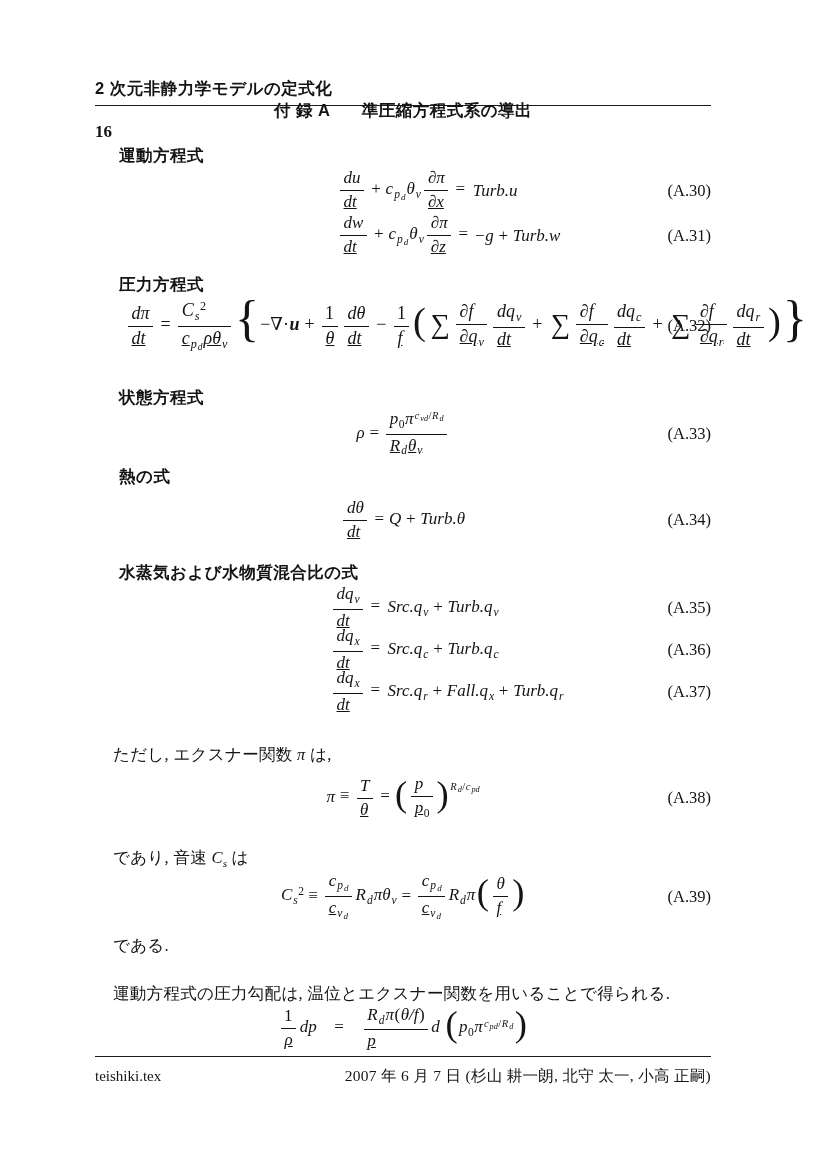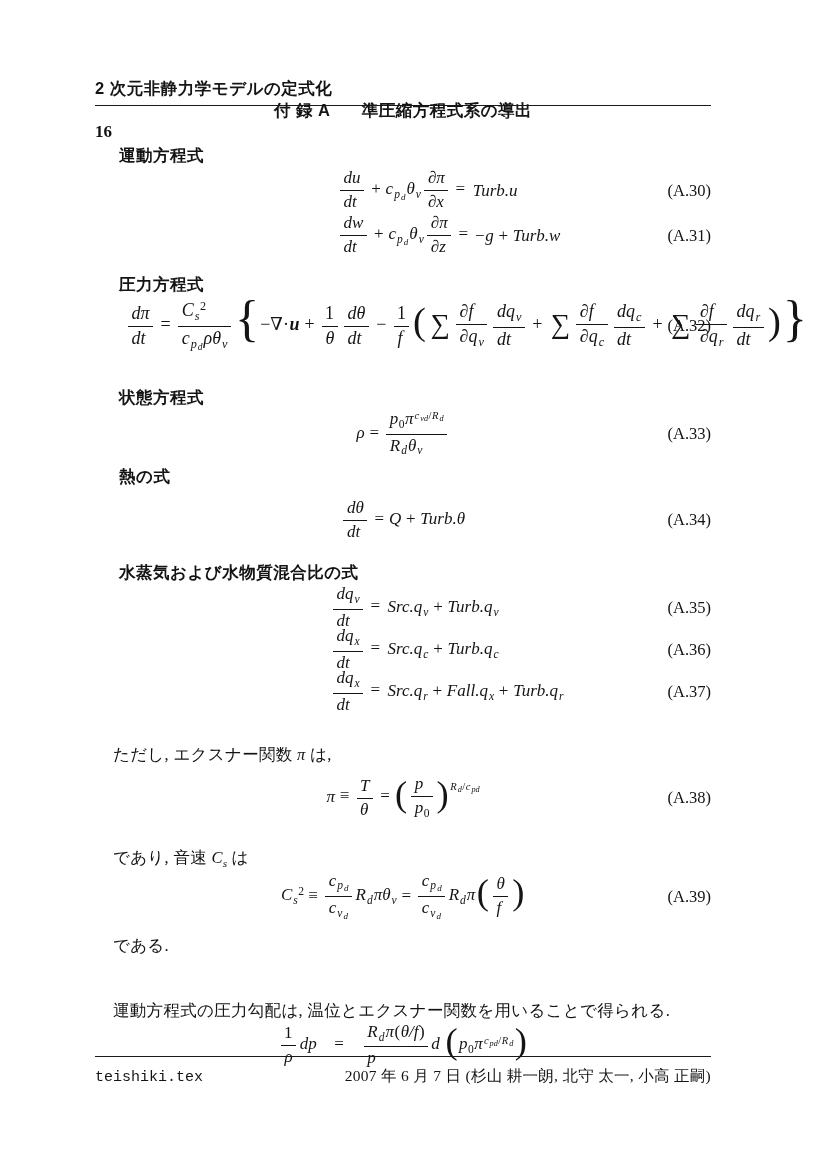--- a/index.html
+++ b/index.html
@@ -34,36 +34,36 @@
   .g2{padding-left:235px;}
   .eq32{padding-left:30px;font-size:15.5px;}
   .rhs{margin-left:7px;}
 
   
   .math{font-family:"Liberation Serif","DejaVu Serif",serif;font-size:17px;white-space:nowrap;}
   .eq32 .math{font-size:18px;}
   .math i{font-style:italic;padding:0 0.5px;}
   .fr{display:inline-block;vertical-align:middle;margin:0 3px;line-height:1.1;}
   .nu{display:block;padding:1px 3px 2px;border-bottom:1px solid #141414;}
-  .de{display:block;padding:2px 3px 1px;}
+  .de{display:block;padding:2px 3px 1px;text-decoration:underline;}
   .sb{font-size:68%;vertical-align:-0.32em;letter-spacing:0;}
   .sb2{font-size:78%;vertical-align:-0.22em;}
   .sp{font-size:68%;vertical-align:0.55em;}
   .spx{font-size:62%;vertical-align:0.5em;}
   .sph{font-size:62%;vertical-align:1.15em;}
   .sum{font-size:150%;line-height:0;vertical-align:-0.1em;margin:0 3px 0 4px;}
   .bd{line-height:0;font-weight:300;padding:0 1px;}
   .b2{font-size:215%;vertical-align:-0.1em;}
   .b3{font-size:280%;vertical-align:-0.1em;}
   .wsp{display:inline-block;margin:0 17px;}
 
   
   .pgfoot{position:absolute;left:95px;top:1056px;width:616px;border-top:1.5px solid #1a1a1a;
           padding-top:9px;display:flex;justify-content:space-between;align-items:baseline;}
-  .pgfoot .ffile{font-family:Liberation Mono, monospace;font-size:15px;}
+  .pgfoot .ffile{font-family:Liberation Serif, serif;font-size:15px;}
   .pgfoot .fdate{font-size:15.5px;letter-spacing:0.3px;}
 </style>
 </head>
 <body>
 
 <div class="page">
   <div class="textblock">
 
     <div class="pghead">
       <span class="htitle">2 次元非静力学モデルの定式化</span>
@@ -135,21 +135,21 @@
 
     <div class="para" style="margin-top:17px">であり, 音速 <i>C</i><span class="sb"><i>s</i></span> は</div>
 
     <div class="eqrow" style="height:44px">
       <span class="math"><i>C</i><span class="sb"><i>s</i></span><span class="sp">2</span> ≡ <span class="fr"><span class="nu"><i>c</i><span class="sb"><i>p</i><span class="sb2"><i>d</i></span></span></span><span class="de"><i>c</i><span class="sb"><i>v</i><span class="sb2"><i>d</i></span></span></span></span><i>R</i><span class="sb"><i>d</i></span><i>πθ</i><span class="sb"><i>v</i></span> = <span class="fr"><span class="nu"><i>c</i><span class="sb"><i>p</i><span class="sb2"><i>d</i></span></span></span><span class="de"><i>c</i><span class="sb"><i>v</i><span class="sb2"><i>d</i></span></span></span></span><i>R</i><span class="sb"><i>d</i></span><i>π</i><span class="bd b2">(</span><span class="fr"><span class="nu"><i>θ</i></span><span class="de"><i>f</i></span></span><span class="bd b2">)</span></span>
       <span class="eqnum">(A.39)</span>
     </div>
 
     <div class="para" style="margin-top:15px">である.</div>
 
-    <div class="para" style="margin-top:41px">運動方程式の圧力勾配は, 温位とエクスナー関数を用いることで得られる.</div>
+    <div class="para" style="margin-top:24px">運動方程式の圧力勾配は, 温位とエクスナー関数を用いることで得られる.</div>
 
     <div class="eqrow" style="height:46px">
       <span class="math"><span class="fr"><span class="nu">1</span><span class="de"><i>ρ</i></span></span><i>dp</i><span class="wsp">=</span><span class="fr"><span class="nu"><i>R</i><span class="sb"><i>d</i></span><i>π</i>(<i>θ/f</i>)</span><span class="de"><i>p</i></span></span><i>d</i> <span class="bd b2">(</span><i>p</i><span class="sb">0</span><i>π</i><span class="spx"><i>c</i><span class="sb2"><i>pd</i></span>/<i>R</i><span class="sb2"><i>d</i></span></span><span class="bd b2">)</span></span>
     </div>
 
   </div>
 
   <div class="pgfoot">
     <span class="ffile">teishiki.tex</span>
     <span class="fdate">2007 年 6 月 7 日 (杉山 耕一朗, 北守 太一, 小高 正嗣)</span>

